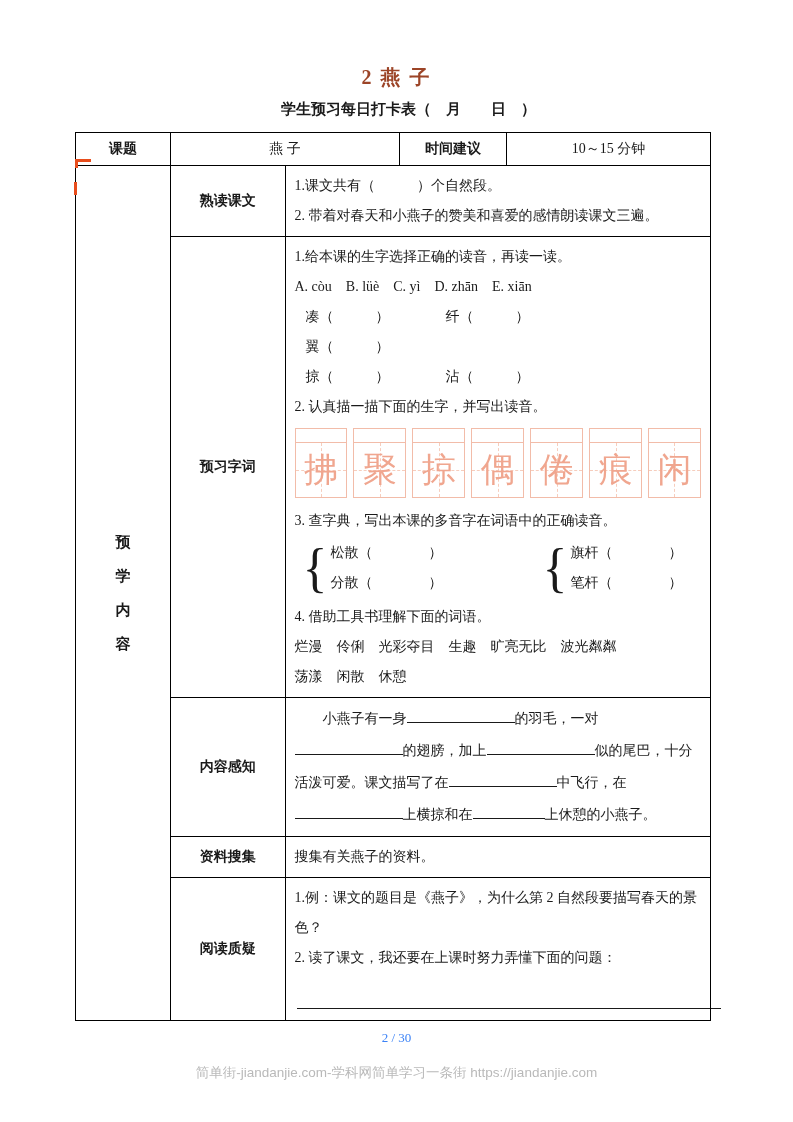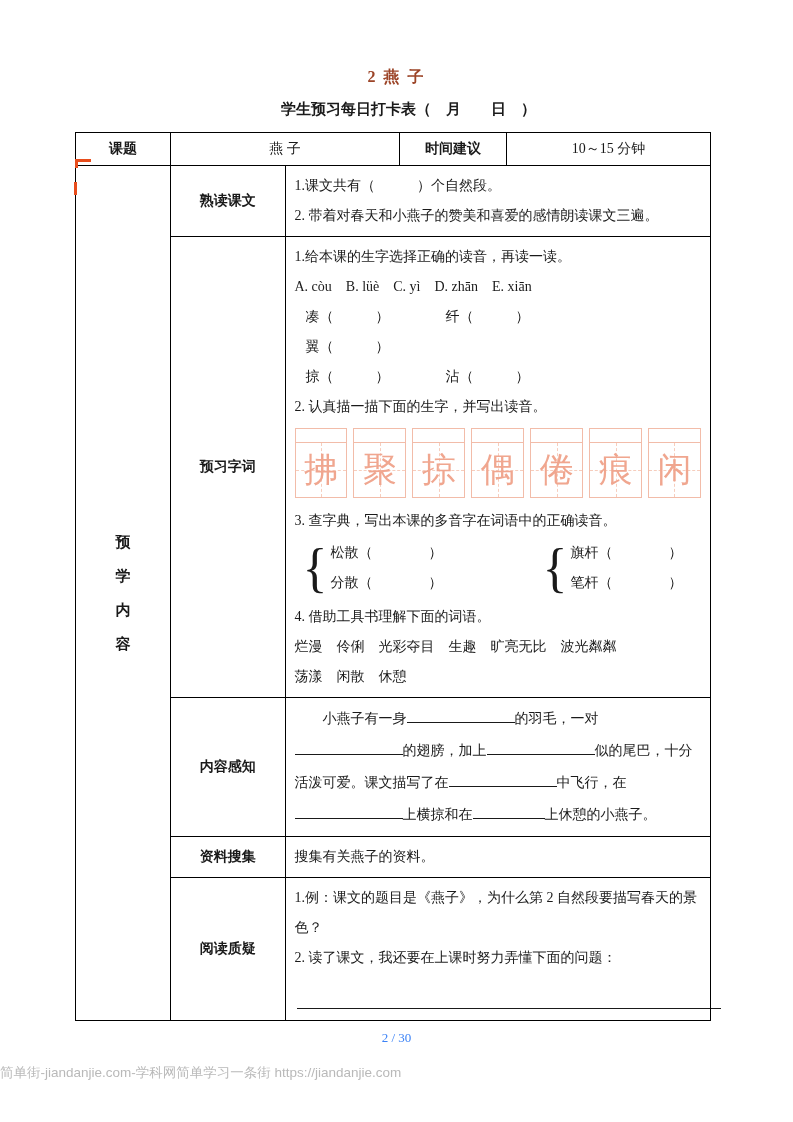--- a/index.html
+++ b/index.html
@@ -3,21 +3,21 @@
 <meta charset="utf-8">
 <style>
   * { margin:0; padding:0; box-sizing:border-box; }
   body { background:#888; font-family:"Liberation Serif","DejaVu Serif",serif; }
   .page {
     width:793px; height:1122px; background:#ffffff; position:relative;
     margin:0 auto; overflow:hidden; color:#1a1a1a;
     padding-top:50px;
   }
   .doc-title { text-align:center; font-size:20px; font-weight:bold; line-height:28px; }
-  .lesson-title { text-align:center; font-size:16px; font-weight:bold; line-height:22px; margin-top:16px; color:#9c4427; letter-spacing:2px;}
+  .lesson-title { text-align:center; font-size:20px; font-weight:bold; line-height:22px; margin-top:16px; color:#9c4427; letter-spacing:2px;}
   .subtitle { text-align:center; font-size:15px; font-weight:bold; line-height:22px; margin-top:10px;padding-left:24px; }
 
   table.main-table {
     border-collapse:collapse; table-layout:fixed;
     margin:12px 0 0 75px; width:636px;
   }
   .main-table td { border:1px solid #000000; font-size:14px; }
   .col1{width:95px}.col2{width:95px}.col4{width:107px}.col5{width:204px}
 
   .hdr td { height:33px; text-align:center; vertical-align:middle; }
@@ -61,21 +61,21 @@
   .poly-group { display:flex; align-items:center; }
   .brace { font-size:52px; font-weight:400; line-height:60px; margin-right:3px; transform:scaleY(1.05); display:inline-block; }
   .poly-line { line-height:30px; }
 
   .seg-blank { display:inline-block; border-bottom:1px solid #1a1a1a; height:15px; vertical-align:baseline; }
   .para { line-height:32px; }
 
   .answer-line { border-bottom:1px solid #1a1a1a; width:424px; height:24px; margin:12px 0 6px 2px; }
 
   .page-number { position:absolute; top:1030px; left:0; right:0; text-align:center; font-size:13px; color:#3b82f6; }
-  .watermark { position:absolute; top:1064px; left:0; right:0; text-align:left; font-size:13.5px; color:#b9b9b9; font-family:"Liberation Sans","DejaVu Sans",sans-serif; }
+  .watermark { position:absolute; top:1064px; left:0; right:0; text-align:center; font-size:13.5px; color:#b9b9b9; font-family:"Liberation Sans","DejaVu Sans",sans-serif; }
 
   .mark { position:absolute; background:#e84d1c; }
   .mark-h { left:76px; top:159px; width:15px; height:3px; }
   .mark-v1 { left:75px; top:159px; width:3px; height:9px; }
   .mark-v2 { left:74px; top:182px; width:3px; height:13px; }
 </style>
 </head>
 <body>
 
 <div class="page">

